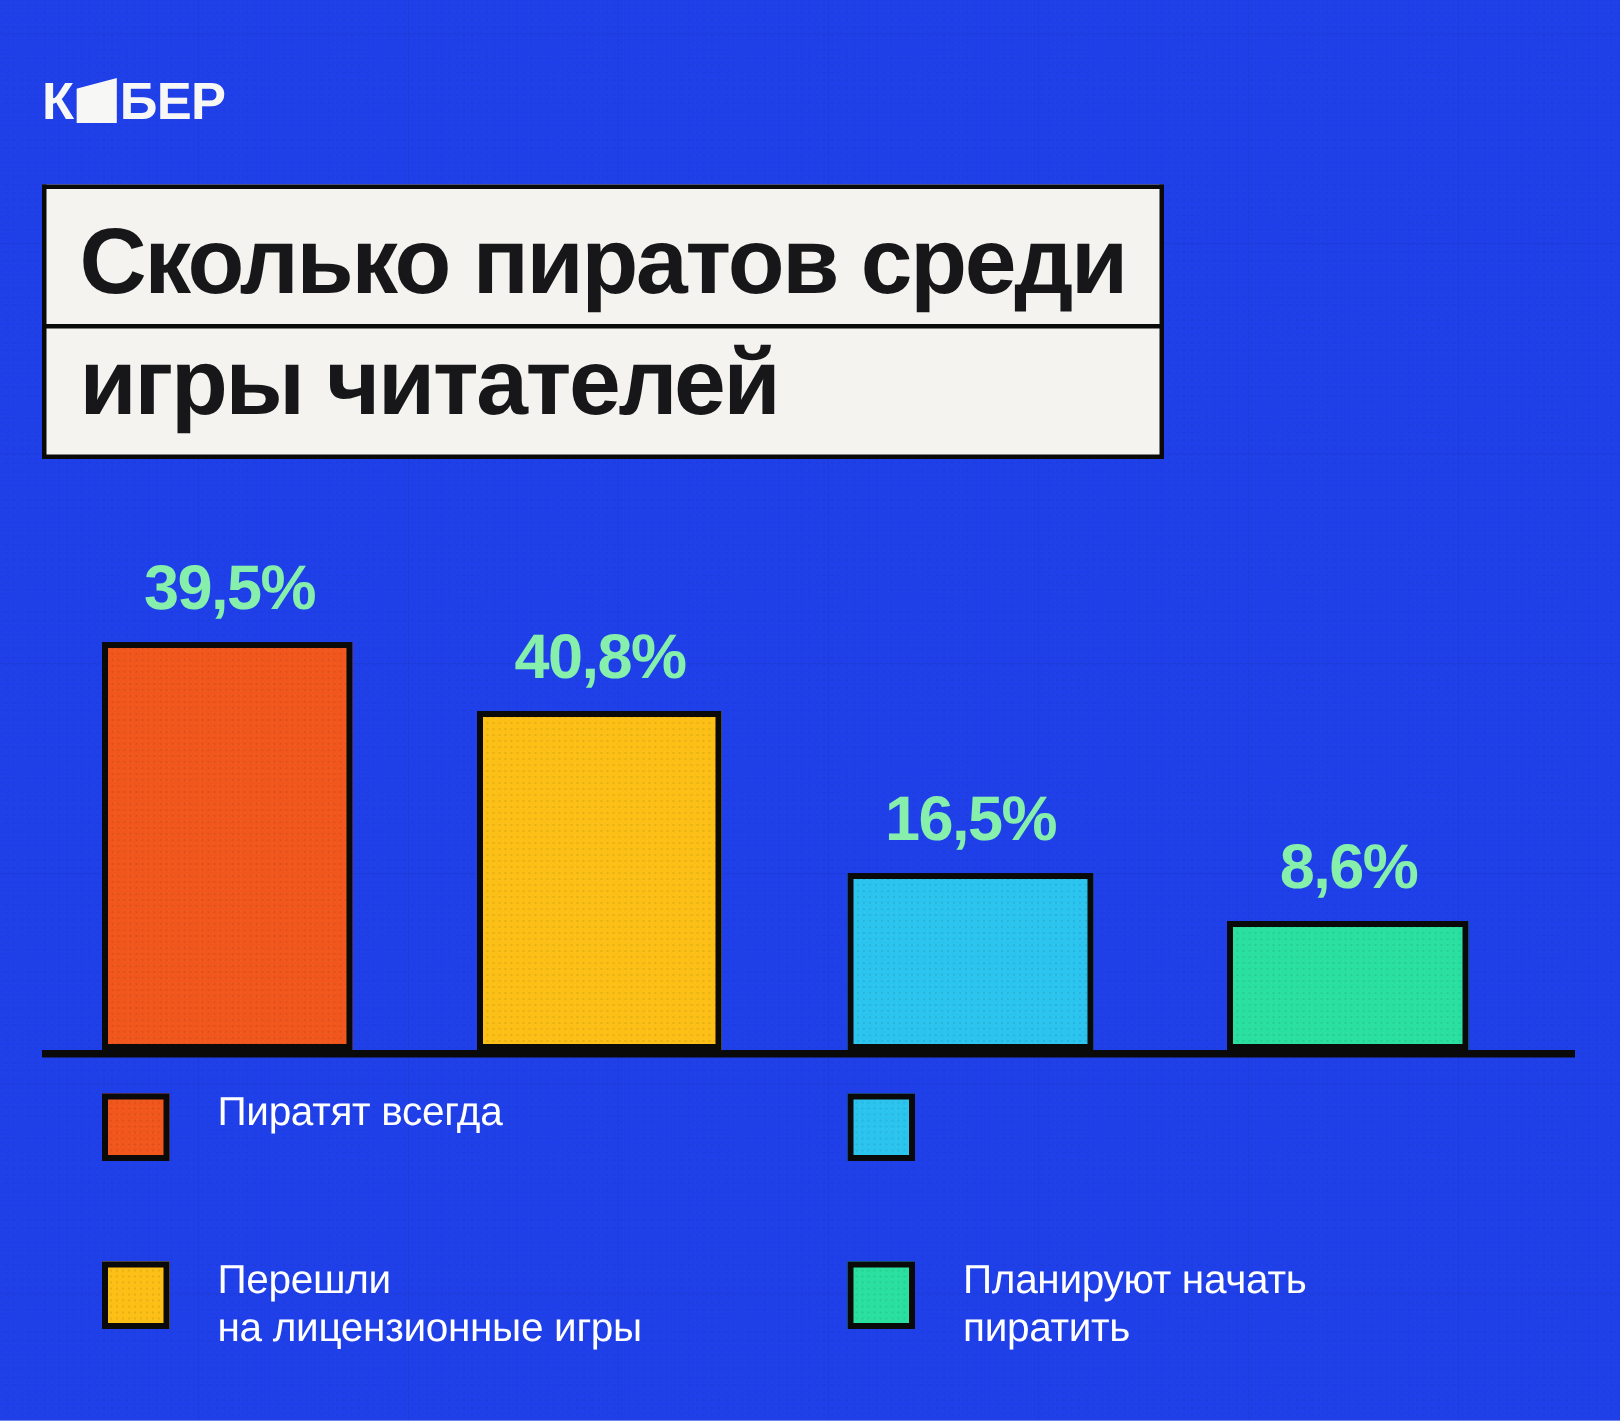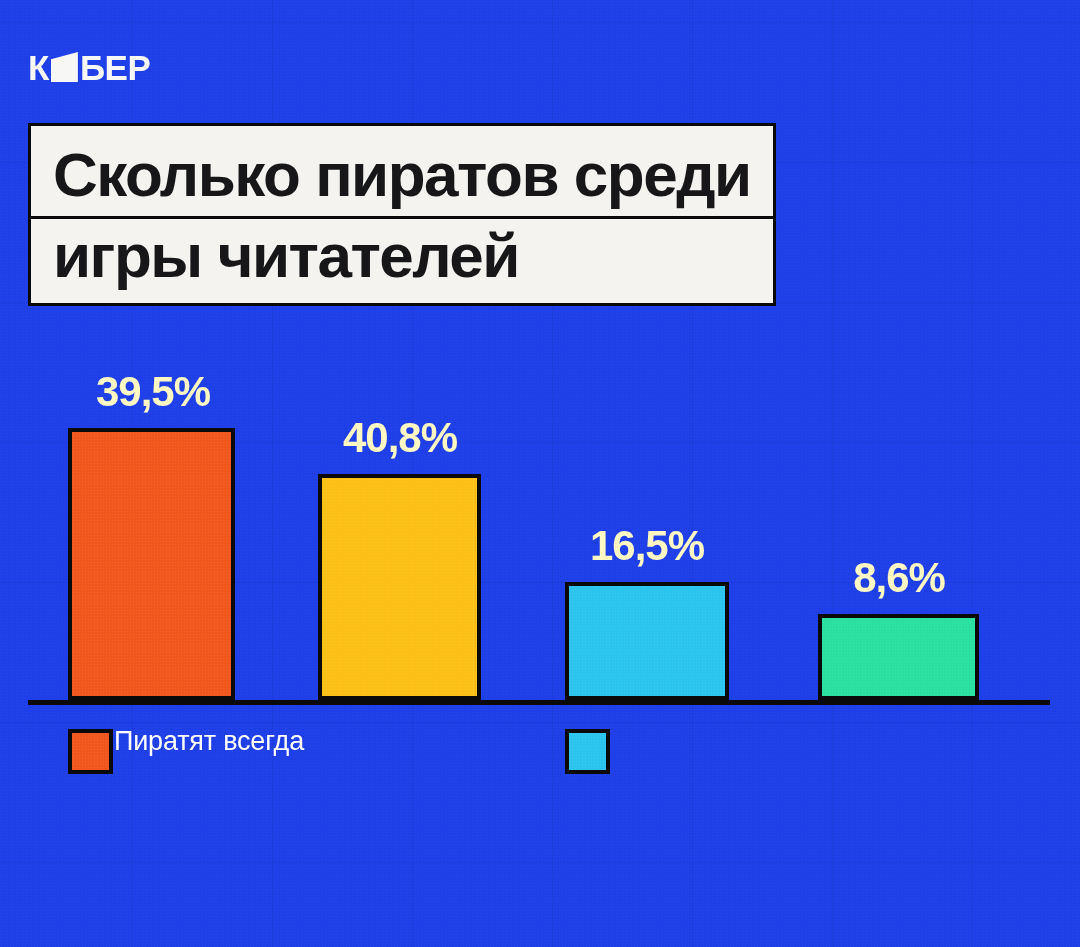--- a/index.html
+++ b/index.html
@@ -100,42 +100,42 @@
   .bar .tex {
     position:absolute; inset:0;
     background-image:
       radial-gradient(rgba(255,255,255,0.10) 0.5px, transparent 0.6px),
       radial-gradient(rgba(0,0,0,0.08) 0.5px, transparent 0.6px);
     background-size:3px 3px, 4px 4px;
     background-position:0 0, 1px 2px;
   }
   .bar-label {
     position:absolute;
-    color:#fef9c3;
+    color:#86efac;
     font-size:42px;
     font-weight:bold;
     letter-spacing:-1px;
     line-height:1;
     white-space:nowrap;
     text-align:center;
   }
 
   
   #legend {
     position:absolute;
     left:68px; top:726px;
     width:980px;
     display:grid;
     grid-template-columns:497px 483px;
     grid-template-rows:112px auto;
   }
   .legend-item {
     display:flex;
     align-items:flex-start;
-    gap:1px;
+    gap:32px;
   }
   .swatch {
     flex:0 0 auto;
     width:45px; height:45px;
     border:4px solid #0a0a0a;
     margin-top:3px;
     position:relative;
   }
   .swatch .tex {
     position:absolute; inset:0;
@@ -203,15 +203,29 @@
         <span class="swatch" style="background: rgb(241, 87, 28);">
           <span class="tex"></span>
         </span>
         <span class="legend-text">Пиратят всегда</span>
       </div>
       <div class="legend-item">
         <span class="swatch" style="background: rgb(43, 196, 239);">
           <span class="tex"></span>
         </span>
       </div>
+      <div class="legend-item">
+        <span class="swatch" style="background: rgb(251, 191, 22);">
+          <span class="tex"></span>
+        </span>
+        <span class="legend-text">Перешли
+на лицензионные игры</span>
+      </div>
+      <div class="legend-item">
+        <span class="swatch" style="background: rgb(42, 224, 160);">
+          <span class="tex"></span>
+        </span>
+        <span class="legend-text">Планируют начать
+пиратить</span>
+      </div>
     </div>
 
 </div>
 
 </body></html>

